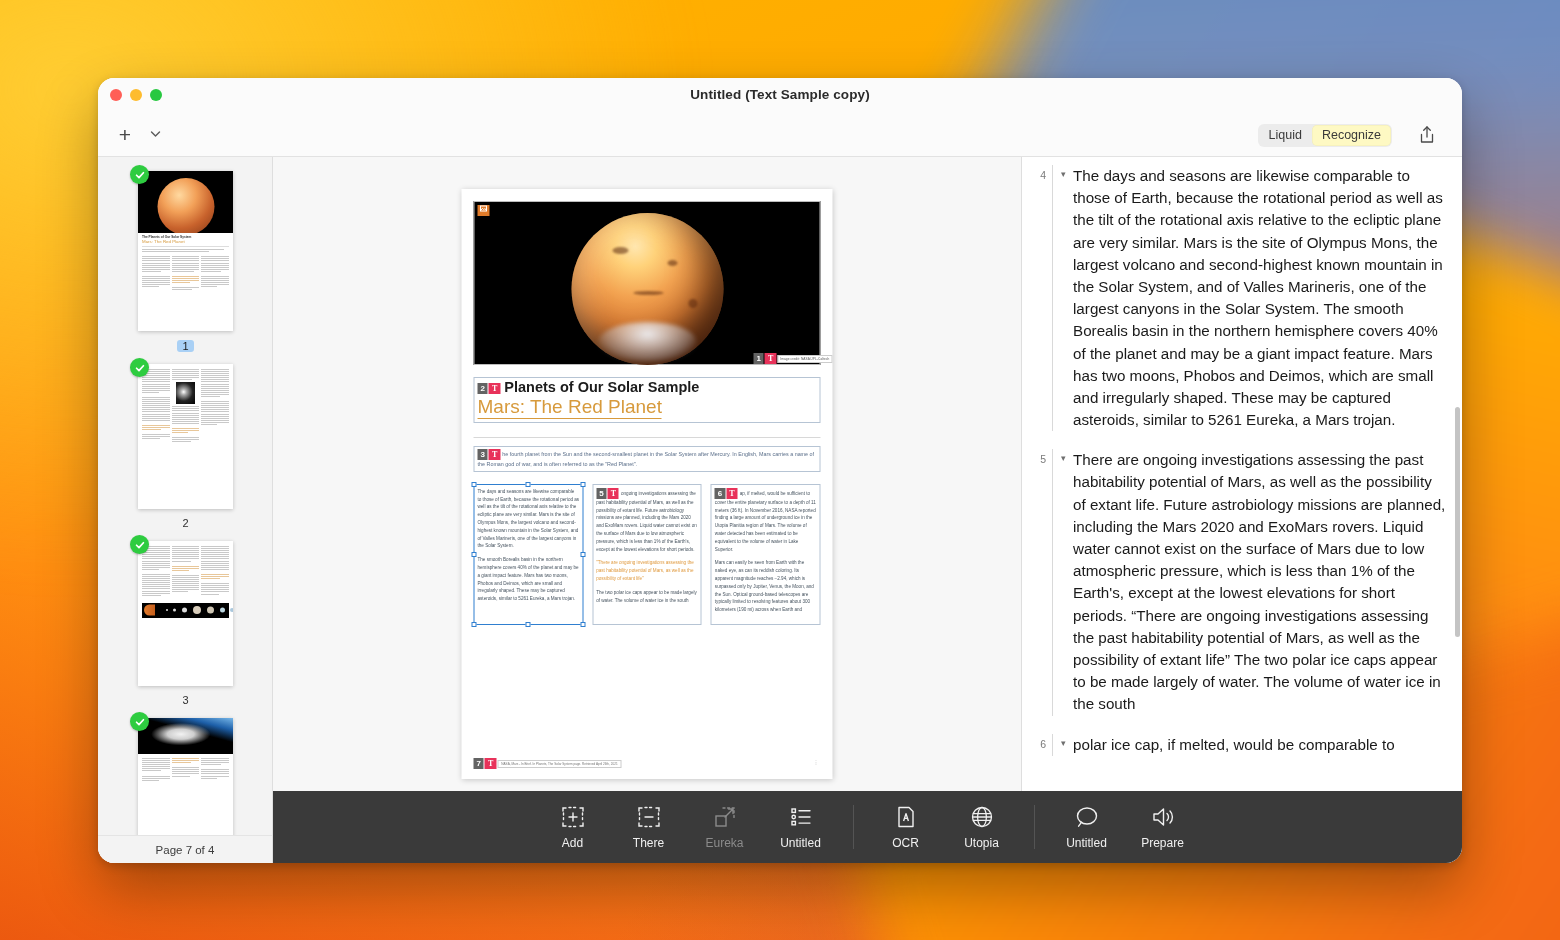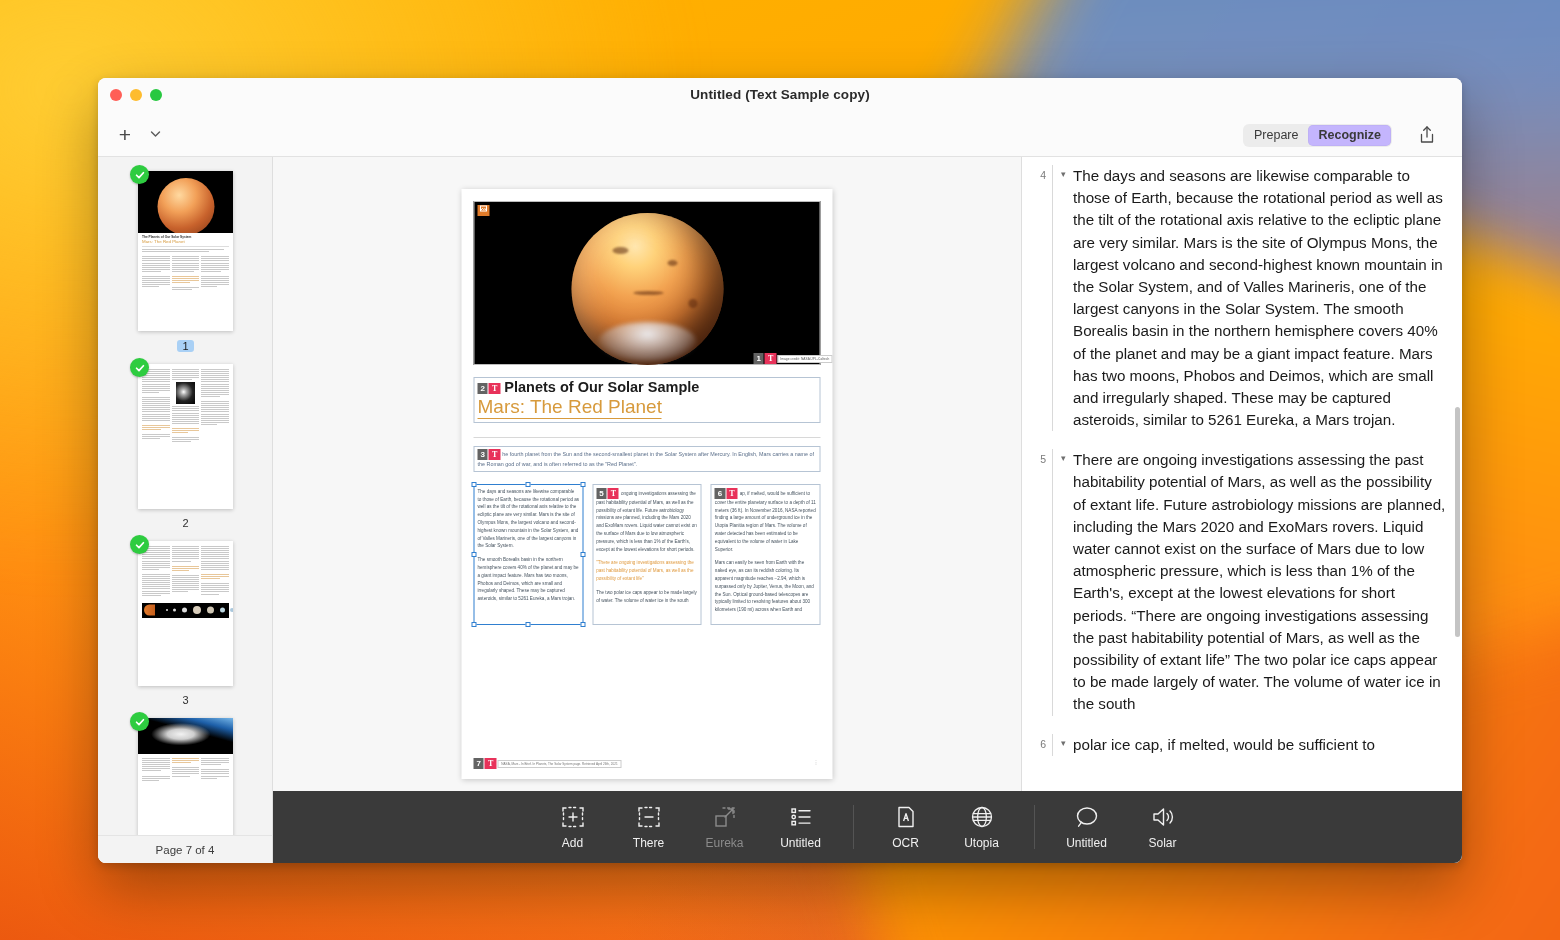--- a/index.html
+++ b/index.html
@@ -37,21 +37,21 @@
   }
   #desktop .wp-glow {
     position: absolute; left: -200px; top: -120px; width: 900px; height: 700px;
     background: radial-gradient(ellipse at 30% 30%, rgba(255,210,60,.85), rgba(255,170,0,0) 70%);
     filter: blur(20px);
   }
 
   
   #window {
     position: absolute; left: 98px; top: 78px; width: 1364px; height: 785px;
-    background: #fff; border-radius: 8px; overflow: hidden;
+    background: #fff; border-radius: 16px; overflow: hidden;
     box-shadow: 0 26px 60px rgba(0,0,0,.33), 0 3px 10px rgba(0,0,0,.18);
     display: flex; flex-direction: column;
   }
 
   
   .titlebar {
     position: relative; height: 38px; background: #fbfbfb;
     flex: 0 0 38px;
   }
   .traffic { position: absolute; left: 12px; top: 11px; display: flex; gap: 8px; }
@@ -76,21 +76,21 @@
   }
   .plus-glyph { font-size: 21px; line-height: 1; font-weight: 300; color: #4a4a4a; }
 
   .seg-group {
     position: absolute; right: 70px; top: 8px; display: flex;
     background: #ececec; border-radius: 6px; padding: 1px;
   }
   .seg {
     padding: 3px 10px 4px; font-size: 12.5px; color: #3a3a3a; border-radius: 5px;
   }
-  .seg.active { background: #c4b5fd; box-shadow: inset 0 0 0 .5px rgba(0,0,0,.06); font-weight: bold; }
+  .seg.active { background: #fef9c3; box-shadow: inset 0 0 0 .5px rgba(0,0,0,.06); }
   .seg.plain { background: transparent; }
   .share-btn { position: absolute; right: 22px; top: 8px; width: 24px; height: 24px; }
 
   
   .body { flex: 1; display: flex; min-height: 0; }
 
   
   .sidebar {
     width: 175px; flex: 0 0 175px; background: #f3f3f3;
     border-right: 1px solid #dedede; position: relative; overflow: hidden;
@@ -325,21 +325,21 @@
           <span class="plus-glyph">+</span>
         </div>
         <div class="icon-btn">
           <svg width="11" height="8" viewBox="0 0 11 8" fill="none" stroke="#5a5a5a" stroke-width="1.4" stroke-linecap="round" stroke-linejoin="round">
               <path d="M1.5 2 L5.5 6 L9.5 2"></path>
             </svg>
         </div>
       </div>
 
       <div class="seg-group">
-        <div class="seg plain">Prepare</div>
+        <div class="seg plain">Liquid</div>
         <div class="seg active">Recognize</div>
       </div>
 
       <div class="share-btn">
         <svg width="22" height="22" viewBox="0 0 22 22" fill="none" stroke="#4a4a4a" stroke-width="1.3" stroke-linecap="round" stroke-linejoin="round">
           <path d="M11 3 L11 13"></path>
           <path d="M7.7 6.3 L11 3 L14.3 6.3"></path>
           <path d="M5.5 10.5 L5.5 18 L16.5 18 L16.5 10.5"></path>
         </svg>
       </div>
@@ -798,21 +798,21 @@
             <div class="para-num">5</div>
             <div class="para-divider"></div>
             <div class="para-disc">▾</div>
             <div class="para-text">There are ongoing investigations assessing the past habitability potential of Mars, as well as the possibility of extant life. Future astrobiology missions are planned, including the Mars 2020 and ExoMars rovers. Liquid water cannot exist on the surface of Mars due to low atmospheric pressure, which is less than 1% of the Earth's, except at the lowest elevations for short periods. “There are ongoing investigations assessing the past habitability potential of Mars, as well as the possibility of extant life” The two polar ice caps appear to be made largely of water. The volume of water ice in the south</div>
           </div>
 
           <div class="para-row">
             <div class="para-num">6</div>
             <div class="para-divider"></div>
             <div class="para-disc">▾</div>
-            <div class="para-text">polar ice cap, if melted, would be sufficient to</div>
+            <div class="para-text">polar ice cap, if melted, would be comparable to</div>
           </div>
 
         </div>
         <div class="ocr-scrollbar"></div>
       </div>
     </div>
 
     <div class="bottombar">
 
       <div class="bb-item">
@@ -896,19 +896,19 @@
       </div>
 
       <div class="bb-item">
         <div class="bb-icon">
           <svg width="26" height="24" viewBox="0 0 26 24" fill="none" stroke="#f0f0f0" stroke-width="1.4" stroke-linejoin="round" stroke-linecap="round">
             <path d="M4 9 H8 L13.5 4 V20 L8 15 H4 Z"></path>
             <path d="M17 8.5 C19 10.4 19 13.6 17 15.5"></path>
             <path d="M20 6 C23.2 9.2 23.2 14.8 20 18"></path>
           </svg>
         </div>
-        <div class="lbl">Solar</div>
+        <div class="lbl">Prepare</div>
       </div>
 
     </div>
 
   </div>
 </div>
 
 </body></html>

